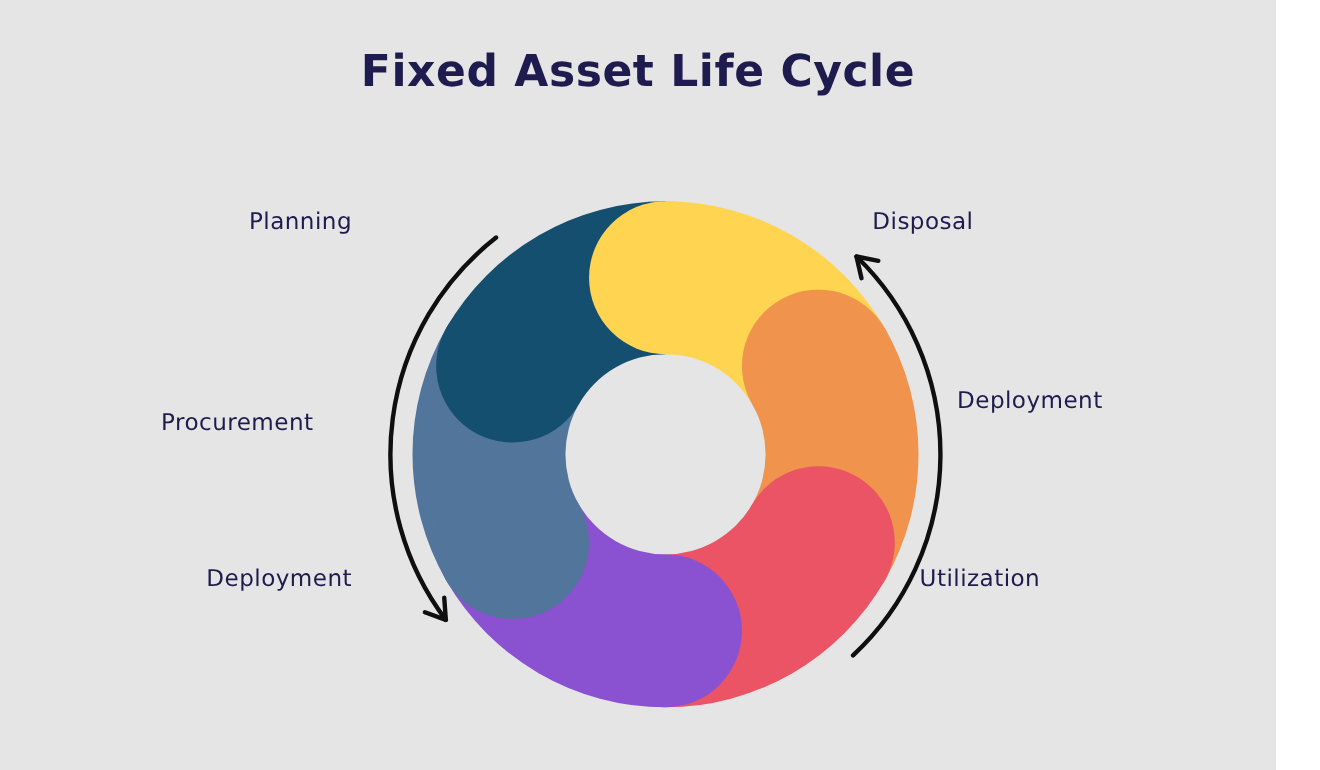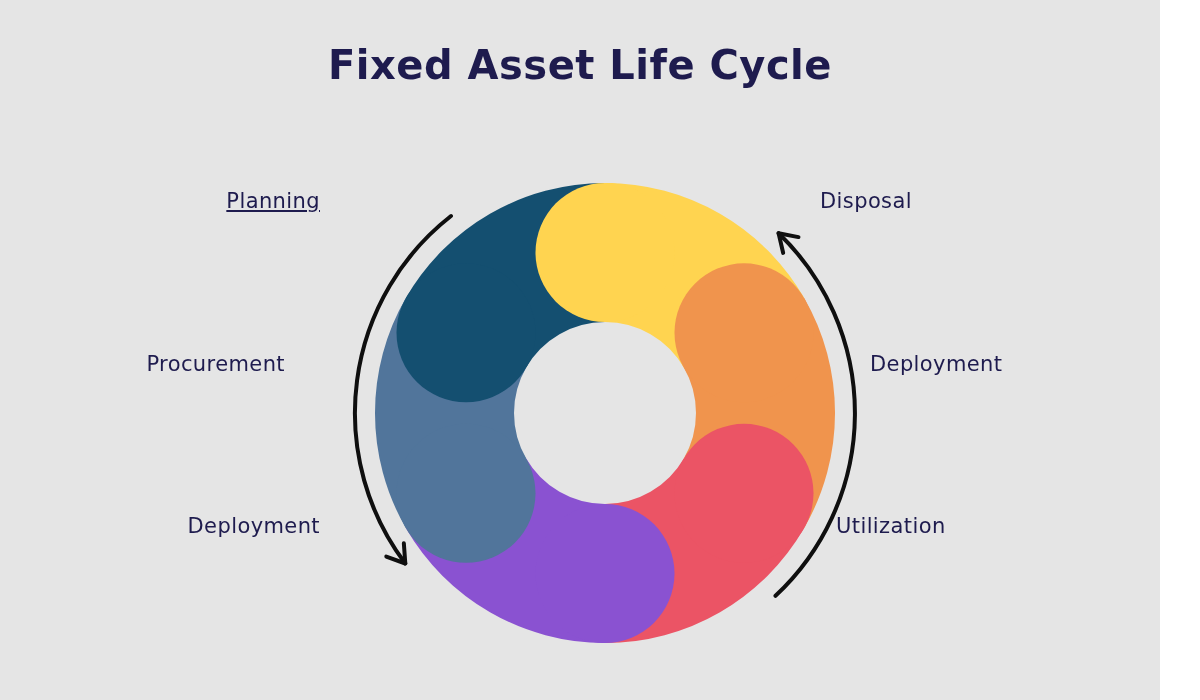--- a/index.html
+++ b/index.html
@@ -33,23 +33,23 @@
     left: 0;
   }
   .stage-label {
     position: absolute;
     font-size: 21px;
     font-weight: 500;
     letter-spacing: 0.4px;
     color: #1E1B4E;
     white-space: nowrap;
   }
-  #label-planning    { top: 189px; right: 840px; text-align: right; text-decoration: underline; }
-  #label-disposal    { top: 189px; left: 820px; }
-  #label-procurement { top: 352px; right: 875px; text-align: right; }
+  #label-planning    { top: 189px; right: 840px; text-align: right; }
+  #label-disposal    { top: 189px; left: 793px; }
+  #label-procurement { top: 372px; right: 875px; text-align: right; }
   #label-maintenance { top: 352px; left: 870px; }
   #label-deployment  { top: 514px; right: 840px; text-align: left; }
   #label-utilization { top: 514px; left: 836px; }
 </style>
 </head>
 <body>
 
 <div class="canvas">
 
   <h1 class="title">Fixed Asset Life Cycle</h1>

